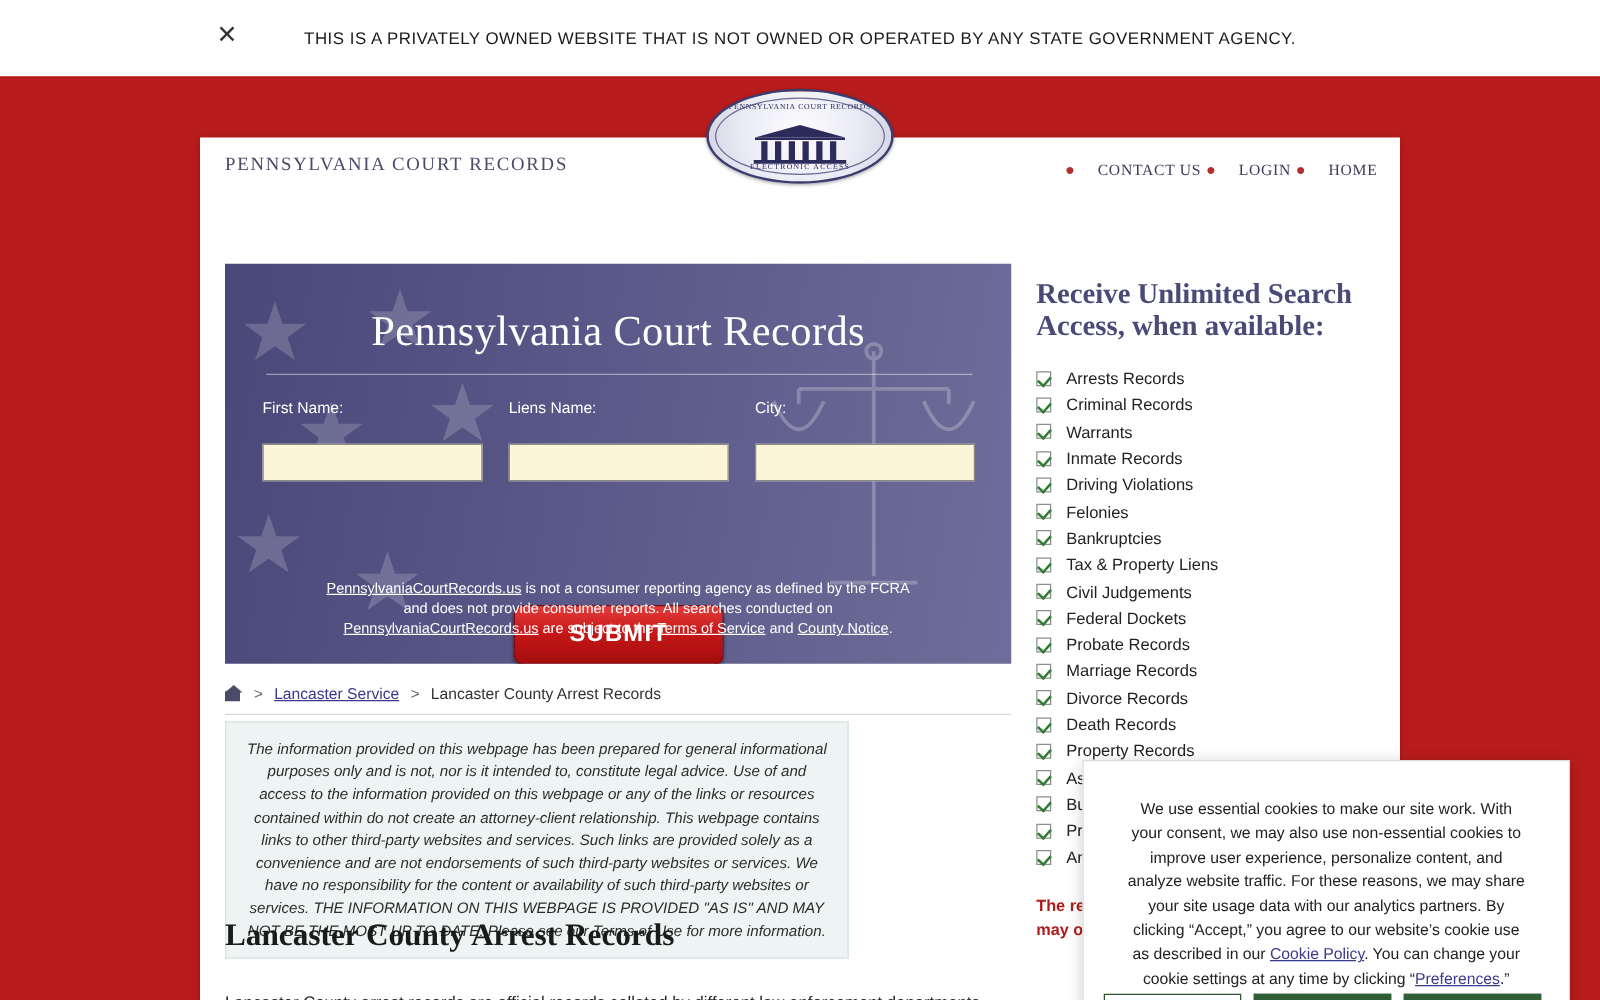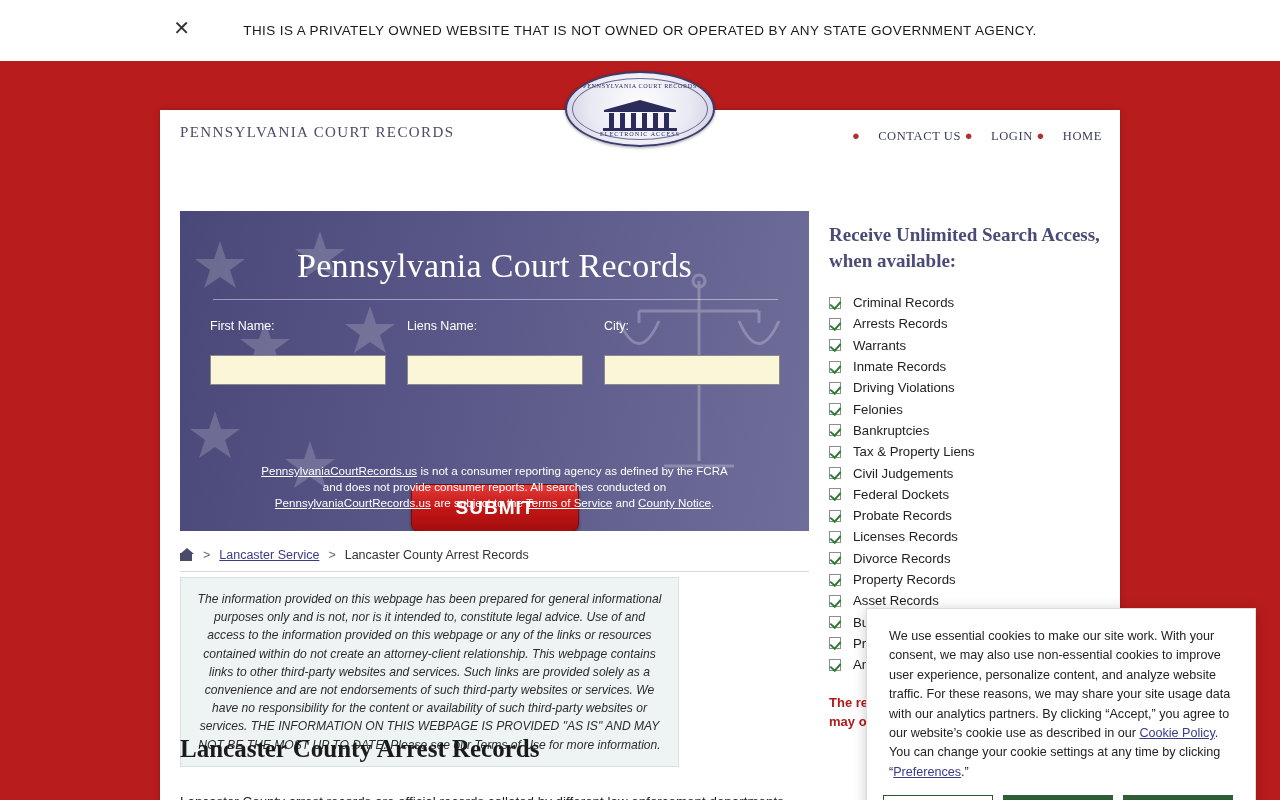--- a/index.html
+++ b/index.html
@@ -169,21 +169,21 @@
   }
   #article-body {
     position:absolute; left:20px; top:670px; width:629px;
     font-size:13.4px; line-height:18.6px; color:#1d1d1d;
   }
 
   
   #rail { position:absolute; left:669px; top:112px; width:272px; }
   #rail h2 {
     margin:0 0 18px 0; font-family:"Liberation Serif", serif;
-    font-size:19px; line-height:26px; color:#4a4a78; font-weight:700;
+    font-size:23px; line-height:26px; color:#4a4a78; font-weight:700;
   }
   #rail ul { list-style:none; margin:0; padding:0; }
   #rail li {
     display:flex; align-items:center; gap:12px;
     font-size:13.2px; color:#222; height:21.3px;
   }
   .chk {
     width:12px; height:12px; border:1px solid #8d8d8d; background:#fff;
     position:relative; flex:0 0 12px;
   }
@@ -198,21 +198,21 @@
 
   
   #cookie {
     position:absolute; left:866px; top:547px; width:390px; height:238px;
     background:#ffffff; border:1px solid #dcdcdc;
     box-shadow:0 2px 12px rgba(0,0,0,.22);
     padding:18px 22px;
     z-index:50;
   }
   #cookie p {
-    margin:0; font-size:12.6px; line-height:19.4px; color:#222;
+    margin:11px; font-size:12.6px; line-height:19.4px; color:#222;text-align:center;
   }
   #cookie a { color:#3a3a8c; text-decoration:underline; }
   #cookie .btns {
     position:absolute; left:22px; right:22px; bottom:18px;
     display:flex; gap:10px; justify-content:flex-end;
   }
   #cookie button {
     font-size:12.4px; padding:8px 16px; cursor:pointer;
     font-family:"Liberation Sans", sans-serif;
   }
@@ -323,28 +323,28 @@
     <div id="legal">The information provided on this webpage has been prepared for general informational purposes only and is not, nor is it intended to, constitute legal advice. Use of and access to the information provided on this webpage or any of the links or resources contained within do not create an attorney-client relationship. This webpage contains links to other third-party websites and services. Such links are provided solely as a convenience and are not endorsements of such third-party websites or services. We have no responsibility for the content or availability of such third-party websites or services. THE INFORMATION ON THIS WEBPAGE IS PROVIDED "AS IS" AND MAY NOT BE THE MOST UP TO DATE. Please see our Terms of Use for more information.</div>
 
     <h2 id="article-title">Lancaster County Arrest Records</h2>
     <p id="article-body">Lancaster County arrest records are official records collated by different law enforcement departments within the county. Such records offer structured documentation of an individual's arrest by an arresting agency. They provide details on circumstances surrounding an individual's arrest, the crime the individual was arrested for, the location of the arrest, the date on which the arrest occurred</p>
 
     <div id="rail">
       <h2>Receive Unlimited Search Access, when available:</h2>
       <ul>
         <li>
             <span class="chk"></span>
+            <span>Arrests Records</span>
+          </li>
+        <li>
+            <span class="chk"></span>
             <span>Criminal Records</span>
           </li>
         <li>
             <span class="chk"></span>
-            <span>Arrests Records</span>
-          </li>
-        <li>
-            <span class="chk"></span>
             <span>Warrants</span>
           </li>
         <li>
             <span class="chk"></span>
             <span>Inmate Records</span>
           </li>
         <li>
             <span class="chk"></span>
             <span>Driving Violations</span>
           </li>
@@ -367,25 +367,29 @@
         <li>
             <span class="chk"></span>
             <span>Federal Dockets</span>
           </li>
         <li>
             <span class="chk"></span>
             <span>Probate Records</span>
           </li>
         <li>
             <span class="chk"></span>
-            <span>Licenses Records</span>
+            <span>Marriage Records</span>
           </li>
         <li>
             <span class="chk"></span>
             <span>Divorce Records</span>
+          </li>
+        <li>
+            <span class="chk"></span>
+            <span>Death Records</span>
           </li>
         <li>
             <span class="chk"></span>
             <span>Property Records</span>
           </li>
         <li>
             <span class="chk"></span>
             <span>Asset Records</span>
           </li>
         <li>

